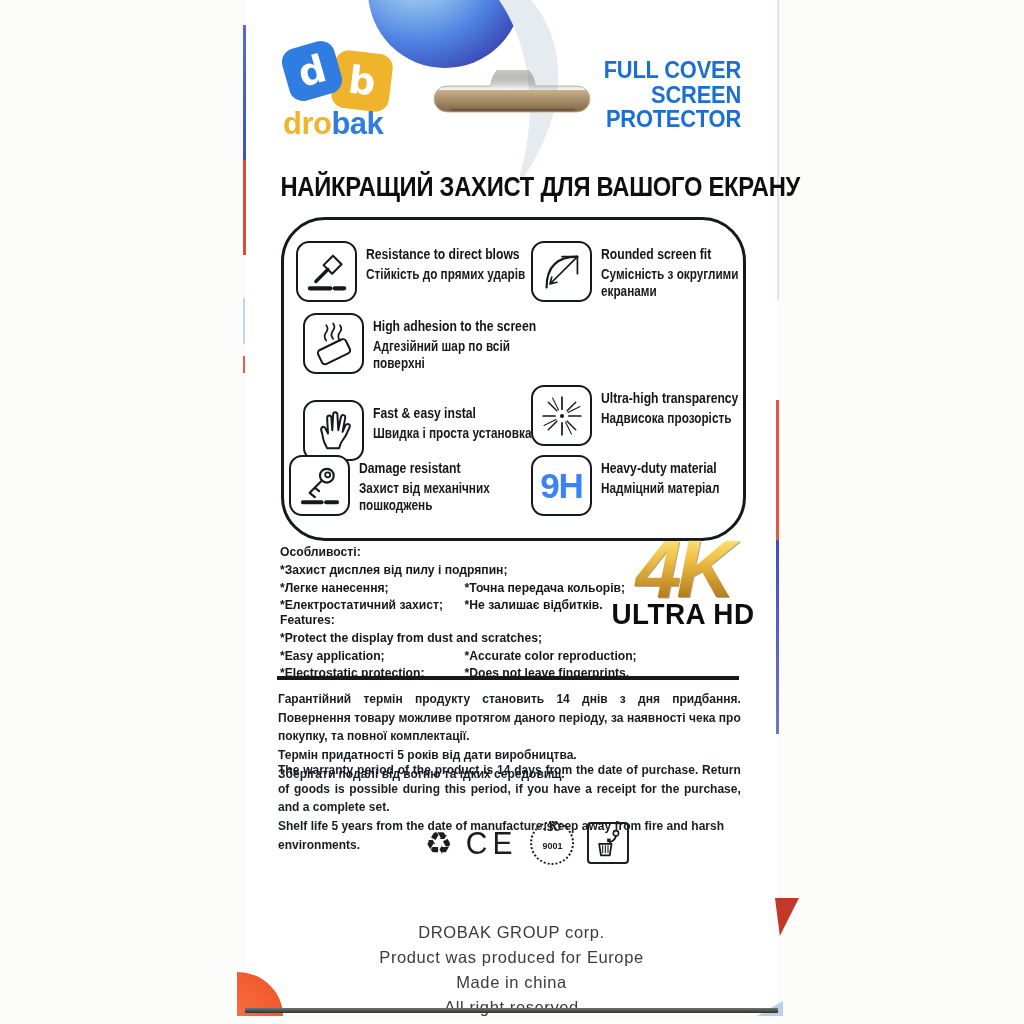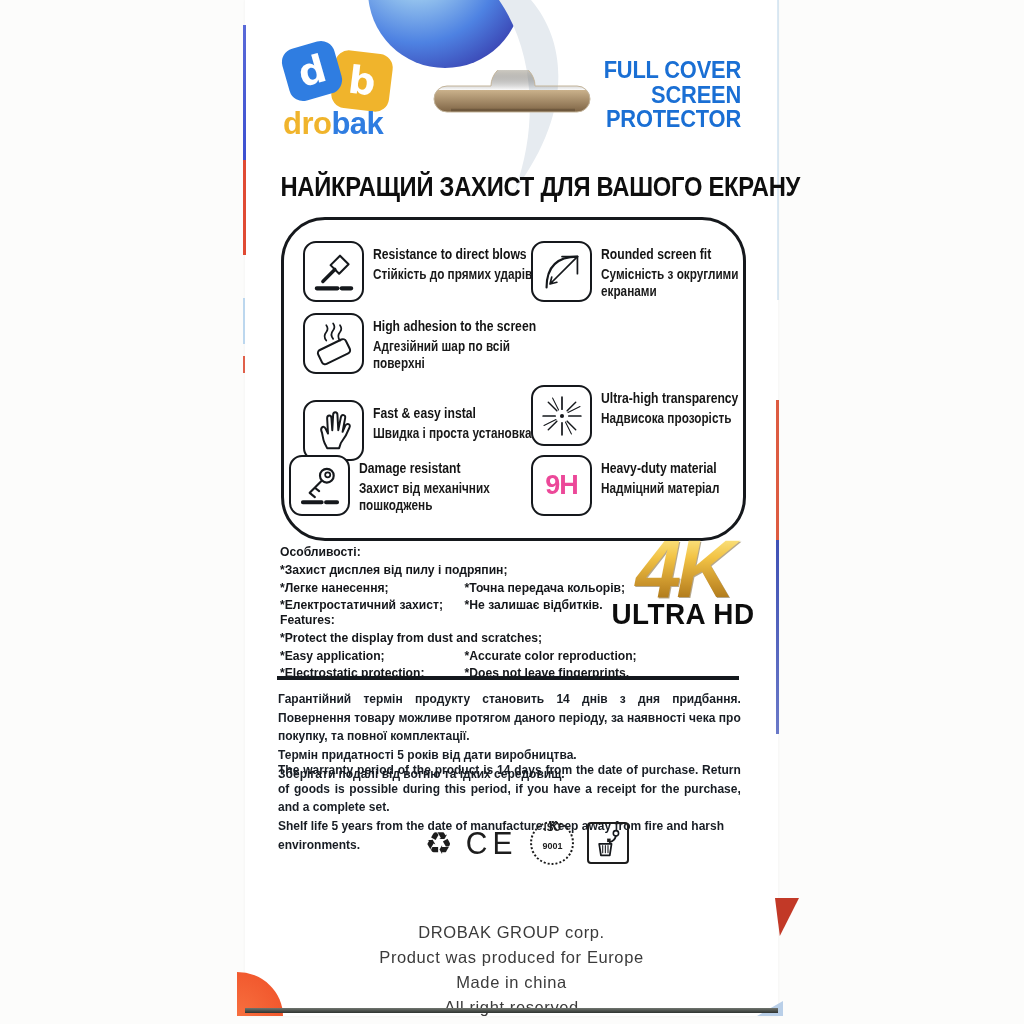--- a/index.html
+++ b/index.html
@@ -27,21 +27,21 @@
   .headline span{display:inline-block;font-size:27px;font-weight:700;white-space:nowrap;
     letter-spacing:-.3px;transform:scaleX(.88);transform-origin:50% 0;color:#0e0e0e;}
   
   .fbox{position:absolute;left:36px;top:217px;width:459px;height:318px;border:3px solid #15181c;border-radius:44px;}
   .fi{position:absolute;display:flex;}
   .fi-icon{width:57px;height:57px;border:2.6px solid #15181c;border-radius:13px;flex:0 0 auto;
     display:flex;align-items:center;justify-content:center;background:#fff;}
   .fi-text{margin-left:9px;margin-top:4px;width:195px;transform:scaleX(.84);transform-origin:0 0;}
   .fi-title{font-size:14.5px;font-weight:700;white-space:nowrap;line-height:1.3;}
   .fi-sub{font-size:14px;font-weight:600;line-height:1.22;margin-top:2px;color:#191919;}
-  .badge9h{font-size:27px;font-weight:700;letter-spacing:-1px;color:#ec4899;}
+  .badge9h{font-size:35px;font-weight:700;letter-spacing:-1px;color:#3b82f6;}
   
   .flist{position:absolute;left:35px;width:520px;transform:scaleX(.9);transform-origin:0 0;
     font-size:13.5px;font-weight:700;line-height:1.32;color:#14161a;}
   .flist .hd{font-weight:700;}
   .flist .cols{display:grid;grid-template-columns:205px auto;}
   
   .k4{position:absolute;left:352px;top:530px;width:172px;text-align:center;}
   .k4-top{font-size:82px;font-weight:800;line-height:.95;letter-spacing:-5px;
     background:linear-gradient(180deg,#fce98c 5%,#f2c345 35%,#c8922a 70%,#a06c12 100%);
     -webkit-background-clip:text;background-clip:text;color:transparent;
@@ -128,21 +128,21 @@
       <div>SCREEN</div>
       <div>PROTECTOR</div>
     </div>
 
     <div class="headline">
       <span>НАЙКРАЩИЙ ЗАХИСТ ДЛЯ ВАШОГО ЕКРАНУ</span>
     </div>
 
     <div class="fbox">
 
-      <div class="fi" style="left:19px;top:21px;">
+      <div class="fi" style="left:12px;top:21px;">
         <div class="fi-icon">
           <svg width="48" height="48" viewBox="0 0 56 56">
             <path class="ic" stroke-width="2.4" d="M24,20 L35,9 L45,19 L34,30 Z"></path>
             <path class="ic" stroke-width="4" d="M29,25 L15,39"></path>
             <path class="ic" stroke-width="5" d="M8,47 H32 M37,47 H48"></path>
           </svg>
         </div>
         <div class="fi-text">
           <div class="fi-title">Resistance to direct blows</div>
           <div class="fi-sub">Стійкість до прямих ударів</div>

